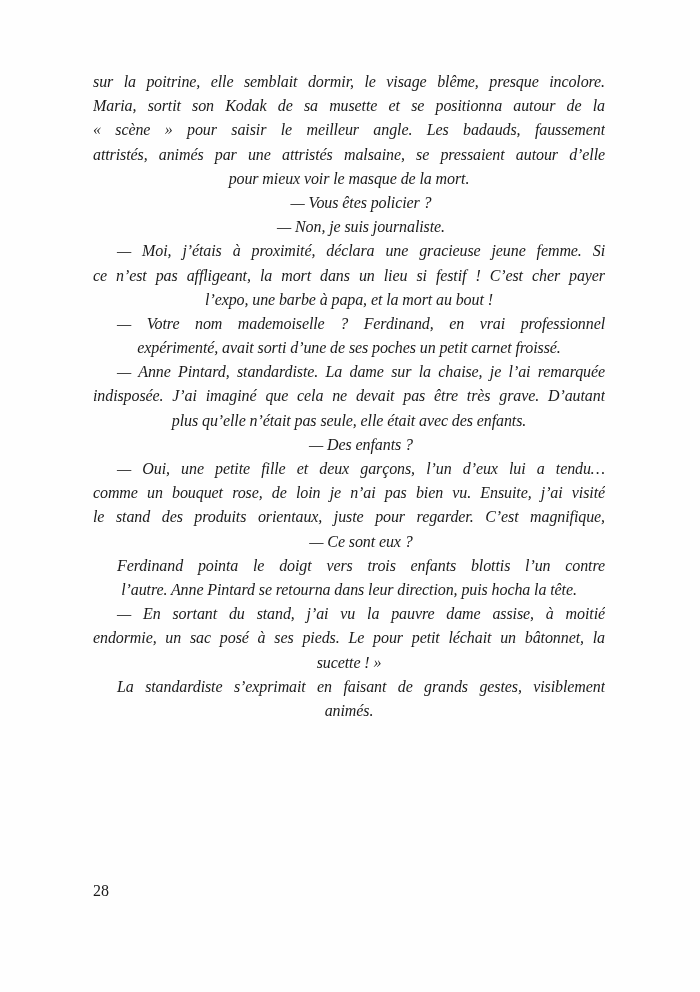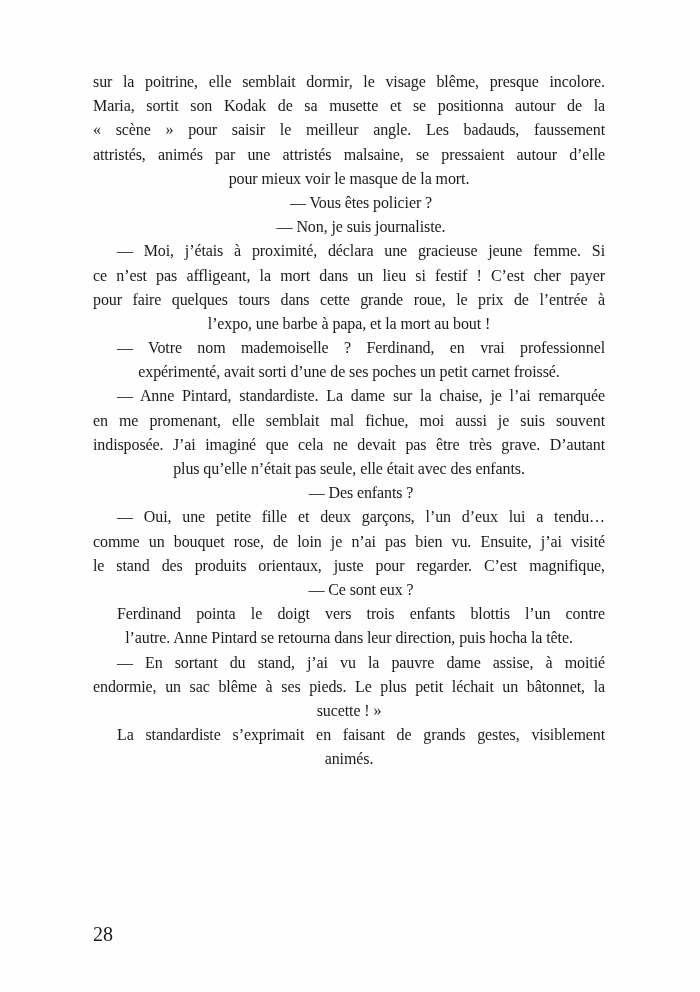--- a/index.html
+++ b/index.html
@@ -15,20 +15,21 @@
     background: #fefefe;
     font-family: "Liberation Serif", "DejaVu Serif", serif;
     color: #1a1a1a;
     overflow: hidden;
   }
   .page-text {
     position: absolute;
     left: 93px;
     top: 70px;
     width: 512px;
+    font-style: italic;
   }
   .para {
     margin: 0;
     padding: 0;
   }
   .line {
     height: 24.2px;
     line-height: 24.2px;
     font-size: 16px;
     letter-spacing: -0.1px;
@@ -41,22 +42,22 @@
     white-space: normal;
     text-align: justify;
     text-align-last: justify;
   }
   .para.indent .line:first-child {
     text-indent: 24px;
   }
   .page-number {
     position: absolute;
     left: 93px;
-    top: 922px;
-    font-size: 20px;
+    top: 879px;
+    font-size: 16px;
     line-height: 24.2px;
     color: #1a1a1a;
   }
 </style>
 </head>
 <body>
 
 <div class="book-page">
   <div class="page-text">
       <div class="para">
@@ -68,51 +69,49 @@
       </div>
       <div class="para indent">
         <div class="line">— Vous êtes policier ?</div>
       </div>
       <div class="para indent">
         <div class="line">— Non, je suis journaliste.</div>
       </div>
       <div class="para indent">
         <div class="line fill">— Moi, j’étais à proximité, déclara une gracieuse jeune femme. Si</div>
         <div class="line fill">ce n’est pas affligeant, la mort dans un lieu si festif ! C’est cher payer</div>
-        <div class="line fill">pour faire quelques tours dans cette grande roue, le prix de l’entrée à</div>
         <div class="line">l’expo, une barbe à papa, et la mort au bout !</div>
       </div>
       <div class="para indent">
         <div class="line fill">— Votre nom mademoiselle ? Ferdinand, en vrai professionnel</div>
         <div class="line">expérimenté, avait sorti d’une de ses poches un petit carnet froissé.</div>
       </div>
       <div class="para indent">
         <div class="line fill">— Anne Pintard, standardiste. La dame sur la chaise, je l’ai remarquée</div>
-        <div class="line fill">en me promenant, elle semblait mal fichue, moi aussi je suis souvent</div>
         <div class="line fill">indisposée. J’ai imaginé que cela ne devait pas être très grave. D’autant</div>
         <div class="line">plus qu’elle n’était pas seule, elle était avec des enfants.</div>
       </div>
       <div class="para indent">
         <div class="line">— Des enfants ?</div>
       </div>
       <div class="para indent">
         <div class="line fill">— Oui, une petite fille et deux garçons, l’un d’eux lui a tendu…</div>
         <div class="line fill">comme un bouquet rose, de loin je n’ai pas bien vu. Ensuite, j’ai visité</div>
         <div class="line fill">le stand des produits orientaux, juste pour regarder. C’est magnifique,</div>
       </div>
       <div class="para indent">
         <div class="line">— Ce sont eux ?</div>
       </div>
       <div class="para indent">
         <div class="line fill">Ferdinand pointa le doigt vers trois enfants blottis l’un contre</div>
         <div class="line">l’autre. Anne Pintard se retourna dans leur direction, puis hocha la tête.</div>
       </div>
       <div class="para indent">
         <div class="line fill">— En sortant du stand, j’ai vu la pauvre dame assise, à moitié</div>
-        <div class="line fill">endormie, un sac blême à ses pieds. Le plus petit léchait un bâtonnet, la</div>
+        <div class="line fill">endormie, un sac posé à ses pieds. Le pour petit léchait un bâtonnet, la</div>
         <div class="line">sucette ! »</div>
       </div>
       <div class="para indent">
         <div class="line fill">La standardiste s’exprimait en faisant de grands gestes, visiblement</div>
         <div class="line">animés.</div>
       </div>
     </div>
   <div class="page-number">28</div>
 </div>
 

